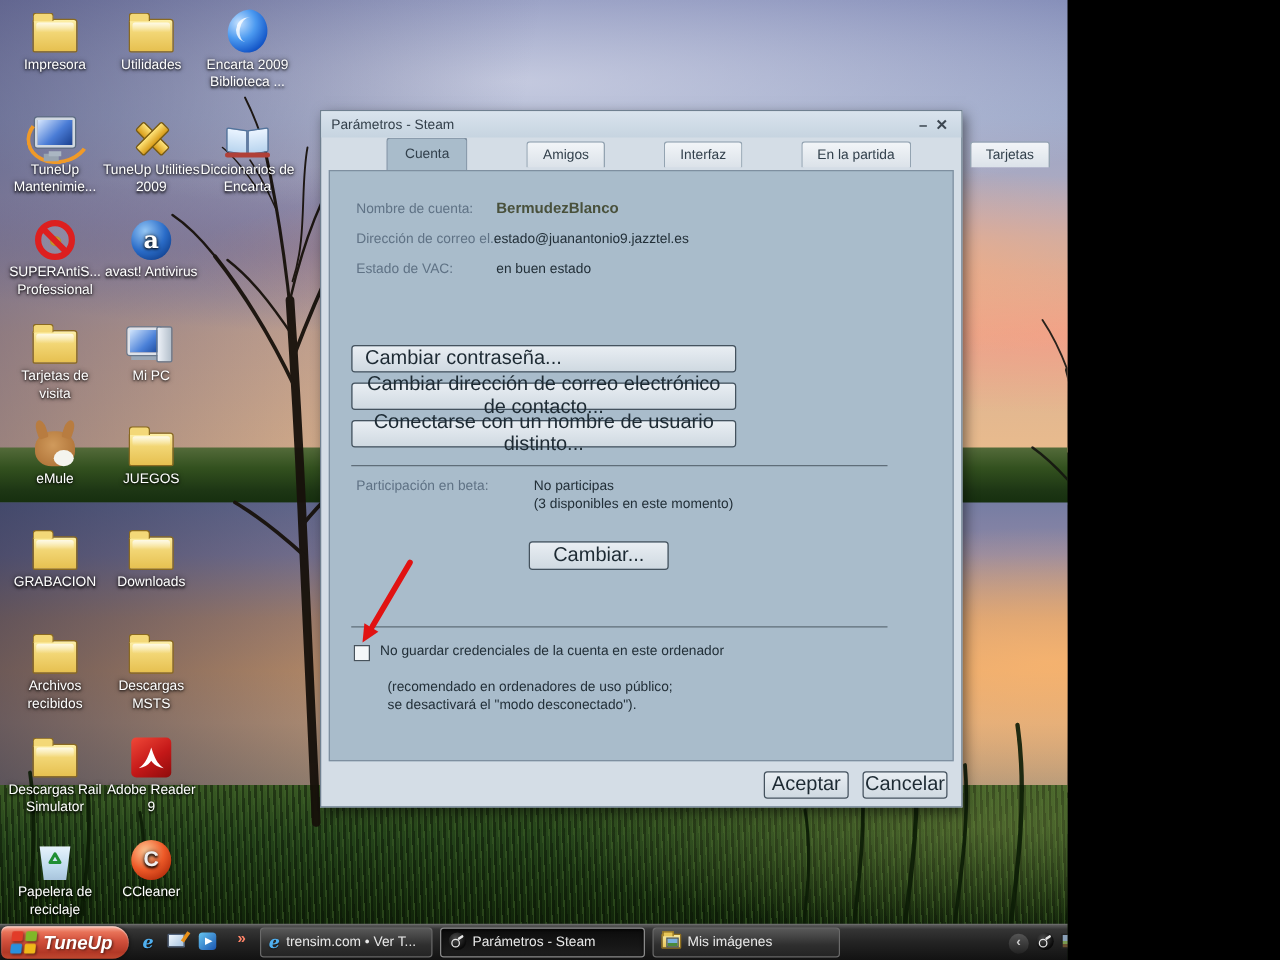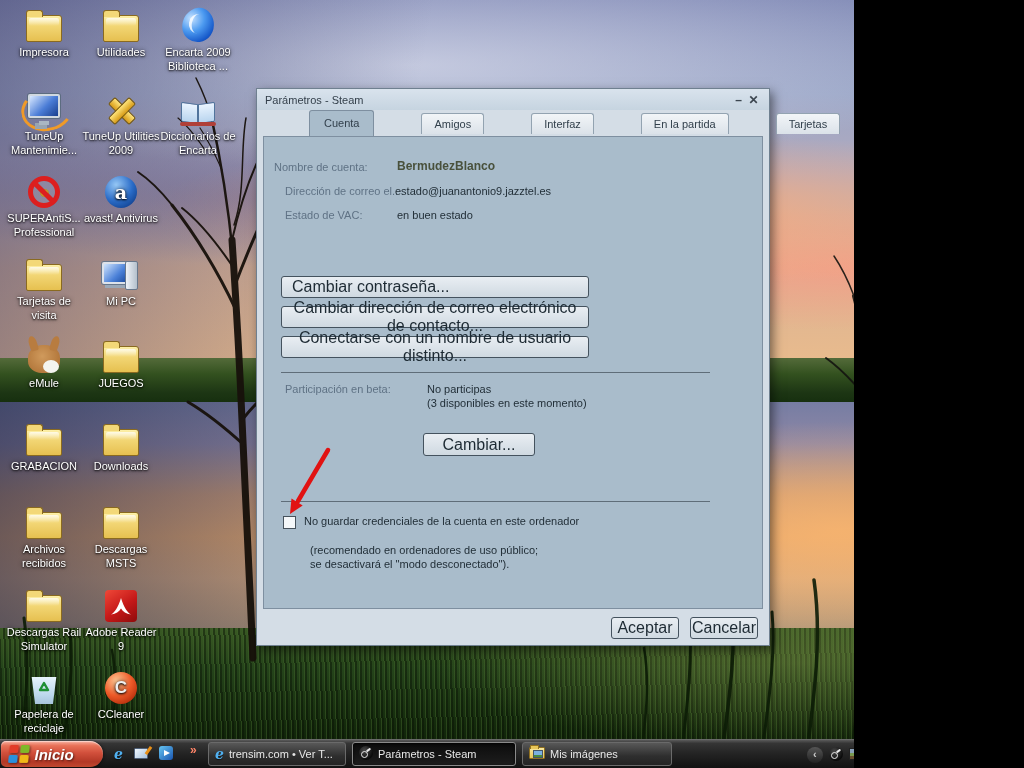--- a/index.html
+++ b/index.html
@@ -379,21 +379,21 @@
     </div>
     <div class="tabstrip" id="tabstrip">
         <div class="tab active">Cuenta</div>
         <div class="tab">Amigos</div>
         <div class="tab">Interfaz</div>
         <div class="tab">En la partida</div>
         <div class="tab">Tarjetas</div>
         <div class="tab">Voz</div>
       </div>
     <div class="page">
-      <div class="lbl" style="left:10px;top:24px">Nombre de cuenta:</div>
+      <div class="lbl" style="left:21px;top:24px">Nombre de cuenta:</div>
       <div class="val bold" style="left:133px;top:22px">BermudezBlanco</div>
       <div class="lbl" style="left:21px;top:48px">Dirección de correo el..</div>
       <div class="val" style="left:131px;top:48px">estado@juanantonio9.jazztel.es</div>
       <div class="lbl" style="left:21px;top:72px">Estado de VAC:</div>
       <div class="val" style="left:133px;top:72px">en buen estado</div>
 
       <div id="action-buttons">
           <button class="xp-btn">Cambiar contraseña...</button>
           <button class="xp-btn">Cambiar dirección de correo electrónico de contacto...</button>
           <button class="xp-btn">Conectarse con un nombre de usuario distinto...</button>
@@ -424,21 +424,21 @@
   </div>
 
   <div id="taskbar">
     <div id="start">
       <span class="flag">
           <i></i>
           <i></i>
           <i></i>
           <i></i>
         </span>
-      <span>Inicio</span>
+      <span>TuneUp</span>
     </div>
     <div id="quicklaunch">
         <span><span class="s-ie">e</span></span>
         <span><span class="s-desk"></span></span>
         <span><span class="s-media"></span></span>
       </div>
     <span id="ql-chevron">»</span>
     <div id="tasks">
         <div class="task" style="width: 138px;">
           <span><span class="s-ie">e</span></span>

